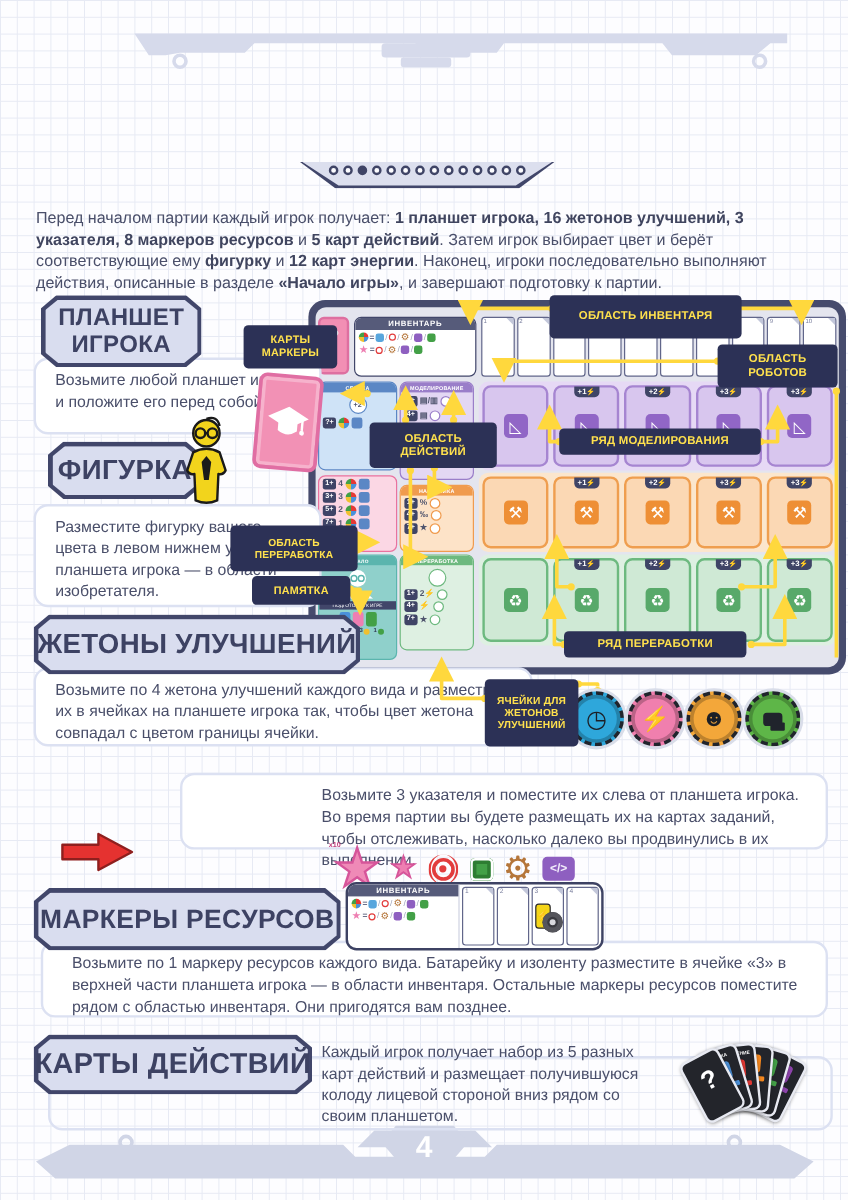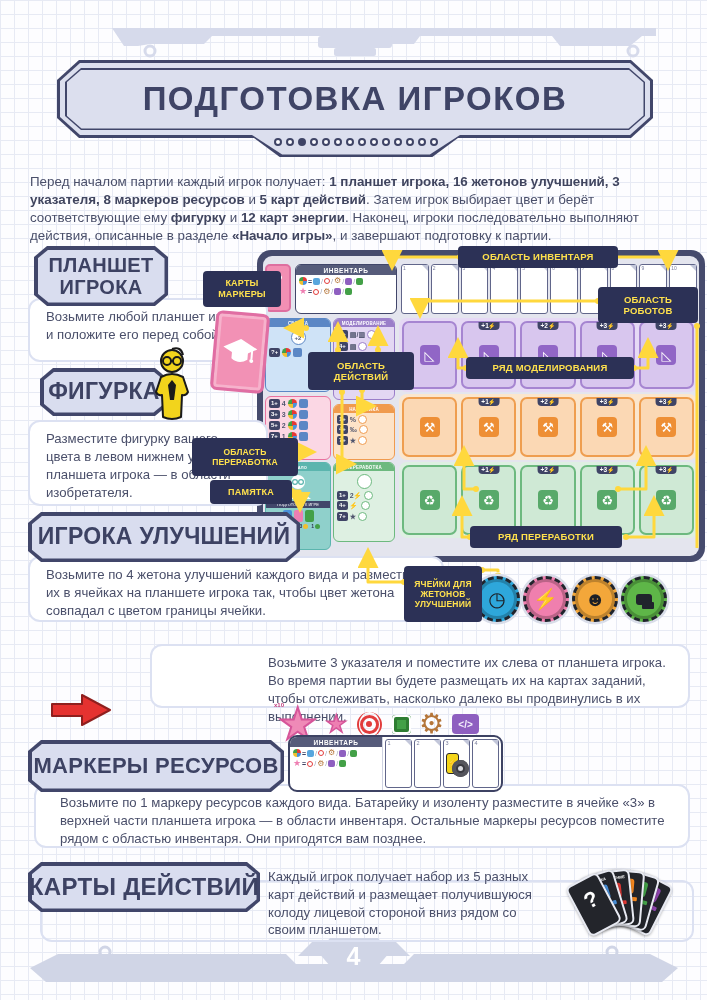--- a/index.html
+++ b/index.html
@@ -177,27 +177,20 @@
   <svg class="deco" style="top:24px" width="707" height="38" viewBox="0 0 707 38">
     <g fill="#d6daeb">
       <path d="M112 4 H656 V12 H642 L630 22 H560 L552 12 H420 L414 20 H352 L346 12 H212 L204 20 H150 L138 22 H124 Z"></path>
       <rect x="318" y="12" width="74" height="12" rx="3"></rect>
       <rect x="334" y="24" width="42" height="8" rx="2"></rect>
     </g>
     <circle cx="150" cy="27" r="5" fill="none" stroke="#d6daeb" stroke-width="3"></circle>
     <circle cx="633" cy="27" r="5" fill="none" stroke="#d6daeb" stroke-width="3"></circle>
   </svg>
 
-  <div class="banner">
-    <div class="bnf1"></div>
-      <div class="bnf2"></div>
-      <div class="bnf3"></div>
-      <div class="bnf4"></div>
-    <div class="t">ПОДГОТОВКА ИГРОКОВ</div>
-  </div>
   <div class="dots-tab">
     <div class="dt1"></div>
       <div class="dt2"></div>
     <div class="dots">
         <span class="dot"></span>
         <span class="dot"></span>
         <span class="dot on"></span>
         <span class="dot"></span>
         <span class="dot"></span>
         <span class="dot"></span>
@@ -244,21 +237,21 @@
     </g>
     <path d="M26 34 l4 5 -2 15 h-4 l-2 -15 z" fill="#1a1a1a"></path>
   </svg>
 
   <div class="box" style="left:28px;top:556px;width:416px;height:66px;padding:8px 14px 0 16px">
     <span>Возьмите по 4 жетона улучшений каждого вида и разместите их в ячейках на планшете игрока так, чтобы цвет жетона совпадал с цветом границы ячейки.</span>
   </div>
   <div class="badge" style="left:28px;top:512px;width:272px;height:50px">
     <div class="bf1"></div>
       <div class="bf2"></div>
-    <div class="bt" style="font-size:23px">ИГРОКА УЛУЧШЕНИЙ</div>
+    <div class="bt" style="font-size:23px">ЖЕТОНЫ УЛУЧШЕНИЙ</div>
   </div>
 
   <div class="box" style="left:150px;top:644px;width:540px;height:64px;padding:8px 14px 0 116px">
     <span>Возьмите 3 указателя и поместите их слева от планшета игрока. Во время партии вы будете размещать их на картах заданий, чтобы отслеживать, насколько далеко вы продвинулись в их выполнении.</span>
   </div>
   <svg class="redarr" width="62" height="36" viewBox="0 0 62 36">
     <path d="M2 12 H32 V3 L60 18 32 33 V24 H2 Z" fill="#e53230" stroke="#8f1f1e" stroke-width="2" stroke-linejoin="round"></path>
   </svg>
 
   <div class="res">
@@ -688,21 +681,21 @@
         <circle cx="470" cy="537" r="3"></circle>
         <circle cx="626" cy="537" r="3"></circle>
       <circle cx="404" cy="582" r="3"></circle>
         <circle cx="482" cy="570" r="3"></circle>
         <circle cx="498" cy="576" r="3.5"></circle>
       <circle cx="296" cy="452" r="3"></circle>
         <circle cx="292" cy="491" r="3"></circle>
     </g>
   </svg>
 
-  <div class="co" style="left:458px;top:246px;width:160px;height:22px;font-size:9.5px">
+  <div class="co" style="left:458px;top:246px;width:160px;height:36px;font-size:9.5px">
       <span>ОБЛАСТЬ ИНВЕНТАРЯ</span>
     </div>
   <div class="co" style="left:203px;top:271px;width:78px;height:36px">
       <span>КАРТЫ МАРКЕРЫ</span>
     </div>
   <div class="co" style="left:598px;top:287px;width:100px;height:36px;font-size:9.5px">
       <span>ОБЛАСТЬ РОБОТОВ</span>
     </div>
   <div class="co" style="left:308px;top:352px;width:106px;height:38px;font-size:9.5px">
       <span>ОБЛАСТЬ ДЕЙСТВИЙ</span>

